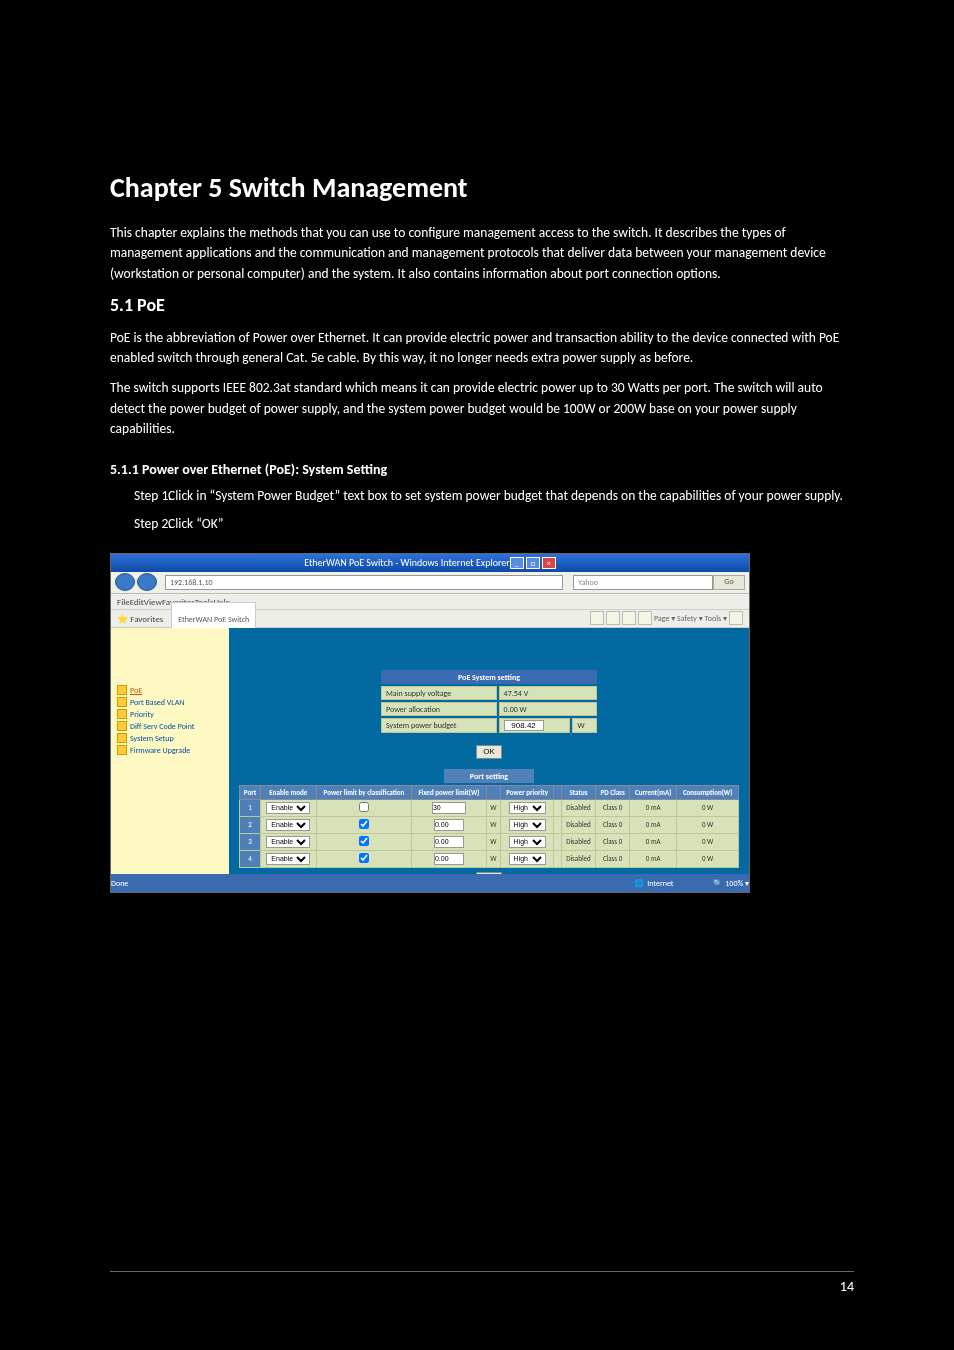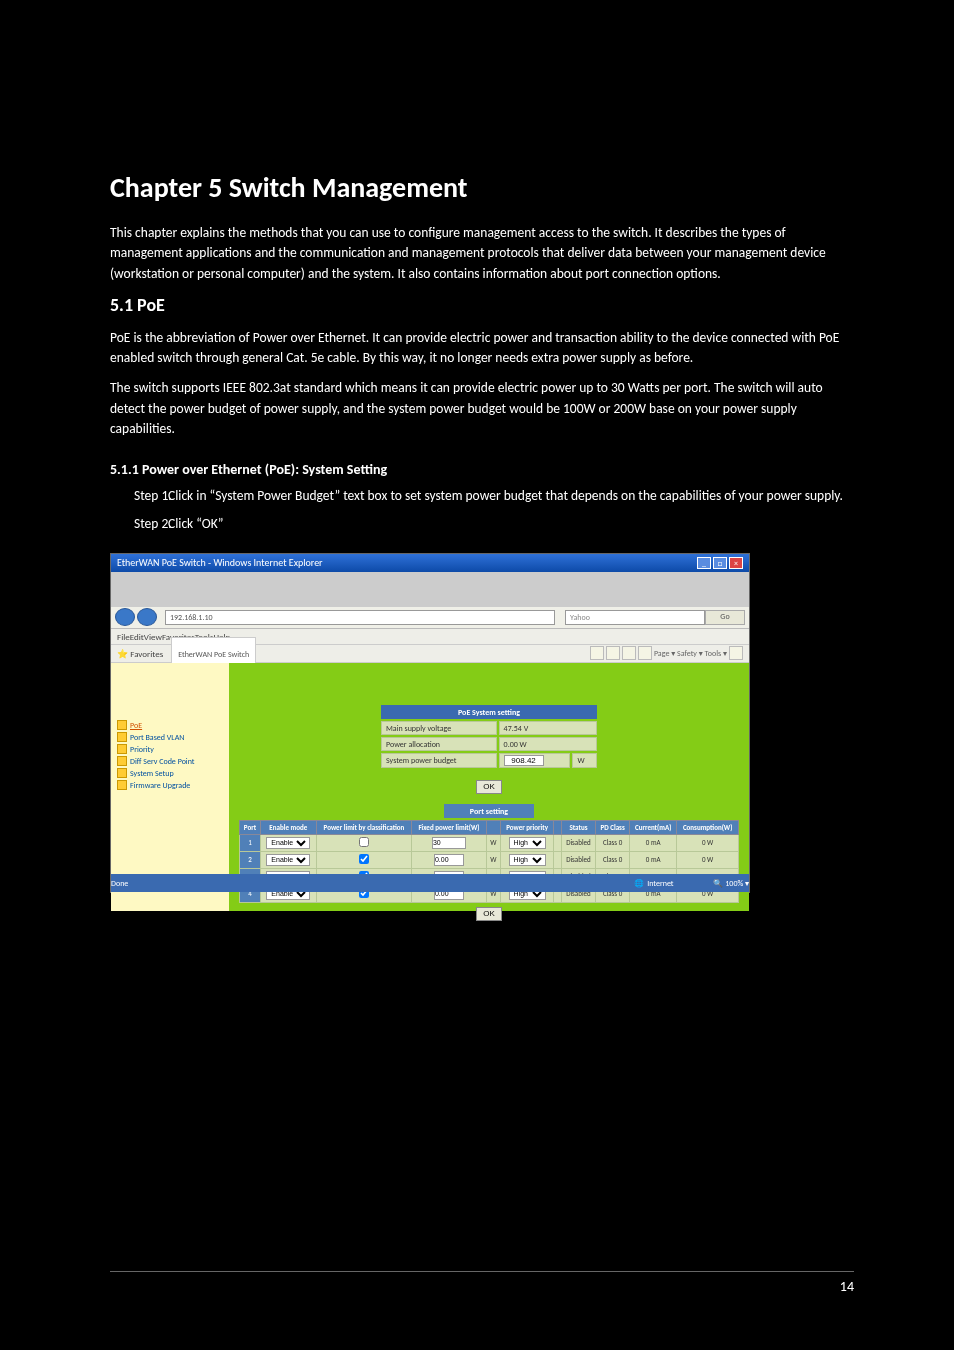--- a/index.html
+++ b/index.html
@@ -69,52 +69,51 @@
       color: #333;
       border: 1px solid #666;
     }
     .titlebar {
       height: 18px;
       background: linear-gradient(#2f71d8, #0d4aa8);
       color: #fff;
       font-size: 10px;
       padding: 2px 6px;
       display: flex;
-      justify-content: space-between;
+      justify-content: center;
       align-items: center;
     }
     .winbtns { display:flex; gap:2px; }
     .winbtn { width:14px; height:12px; background:#5a8ce0; border:1px solid #fff; font-size:8px; display:flex;align-items:center;justify-content:center;color:#fff;}
     .winbtn.close{ background:#d44; }
     .toolbar1 {
       height: 22px;
       background: #f0f0e8;
       border-bottom: 1px solid #bbb;
       display: flex;
       align-items: center;
       padding: 0 4px;
       font-size: 9px;
       color: #444;
-      margin-top: 35px;
     }
     .navbtn { width:20px; height:18px; background:#3a78c8; border-radius:50%; border:1px solid #2a5898; margin-right:2px;}
     .urlbox { flex:1; height:15px; background:#fff; border:1px solid #999; margin:0 6px; padding:1px 4px; font-size:8px; color:#555; }
     .searchbox { width:140px; height:15px; background:#fff; border:1px solid #999; margin-left:4px; padding:1px 4px; font-size:8px; color:#888;}
-    .gobtn{ width:40px; height:15px; background:#e8e8d8; border:1px solid #aaa; font-size:8px; color:#555; text-align:center;}
+    .gobtn{ width:32px; height:15px; background:#e8e8d8; border:1px solid #aaa; font-size:8px; color:#555; text-align:center;}
     .menubar { height:16px; background:#eeeee8; border-bottom:1px solid #ccc; padding:2px 6px; font-size:9px; color:#444; display:flex; }
     .favbar { height:18px; background:#eeeee8; border-bottom:1px solid #ccc; padding:2px 6px; font-size:9px; color:#444; display:flex; align-items:center; gap:8px; }
     .favtab { background:#fff; border:1px solid #ccc; border-bottom:none; padding:11px 6px; font-size:8px; color:#555;}
     .favicons { margin-left:auto; font-size:8px; color:#666; display:flex; gap:2px; align-items:center;}
     .ficon{width:14px;height:14px;border:1px solid #bbb;background:#f5f5e5;}
     .content-area { height:calc(100% - 90px); background:#faf8ea; display:flex; }
     .sidebar { width:118px; background:#fef9c3; padding:56px 4px 4px 6px; }
     .sidebar-item { font-size:8px; color:#0050a0; padding:1px 0; display:flex; align-items:center; gap:3px; }
     .sidebar-item.active { color:#d05000; text-decoration:underline;}
     .sidebar-item::before{content:"";width:8px;height:8px;background:#ffcc33;border:1px solid #cc9900;}
-    .main-panel { flex:1; background:#84cc16; padding:40px 10px 10px 10px; }
+    .main-panel { flex:1; background:#0369a1; padding:40px 10px 10px 10px; }
     .sys-setting { width:220px; margin:0 auto 10px auto; font-size:8px; }
     .sys-setting th { background:#3a6ab0; color:#fff; font-weight:bold; padding:2px 4px; font-size:8px; text-align:center;}
     .sys-setting td { background:#d8e2b8; padding:1px 4px; font-size:8px; border:1px solid #b8c898;}
     .sys-setting input { width:40px; height:11px; font-size:8px; border:1px solid #999; background:#fff;text-align:center;}
     .okbtn { display:block; margin:4px auto; width:26px; height:14px; background:#e8e8d8; border:1px solid #888; font-size:8px;}
     .port-section { margin-top:10px; }
     .port-title { background:#5080b8; color:#fff; font-size:8px; font-weight:bold; text-align:center; padding:2px; width:90px; margin:0 auto;}
     .port-table { width:100%; border-collapse:collapse; font-size:8px; margin-top:2px;}
     .port-table th { background:#5080b8; color:#fff; padding:2px 3px; font-size:7px; font-weight:bold; border:1px solid #889;}
     .port-table td { background:#d8e2b8; padding:2px 3px; font-size:7px; border:1px solid #b8c898; text-align:center;}

